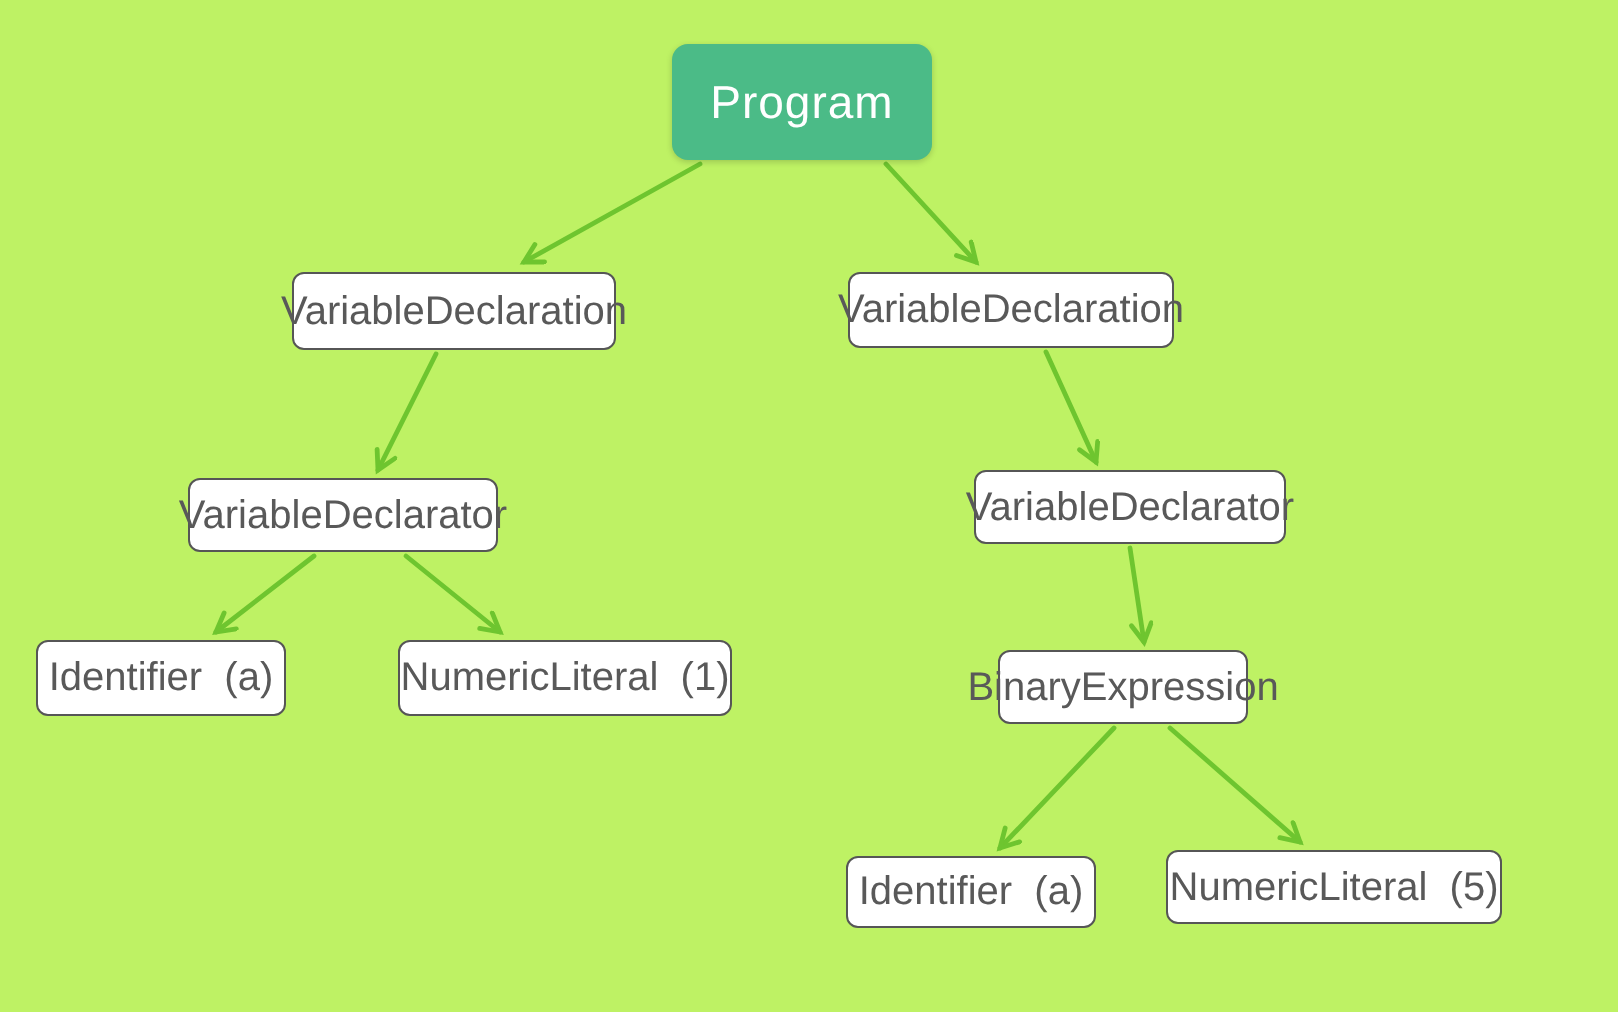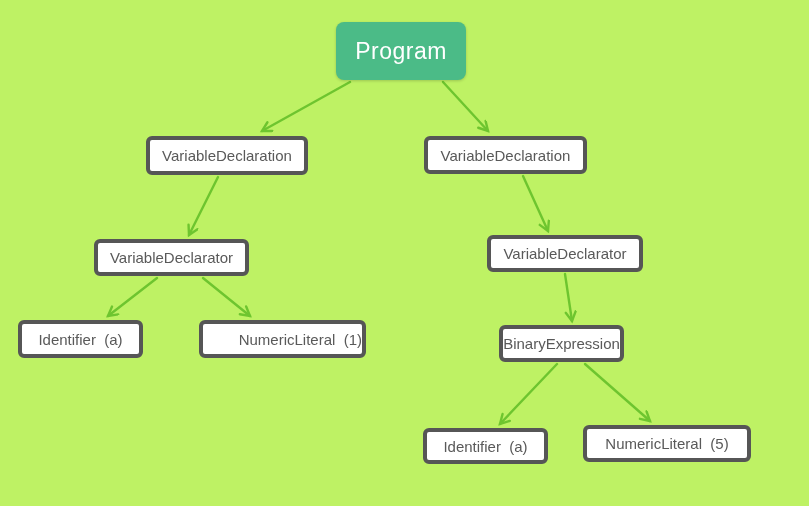--- a/index.html
+++ b/index.html
@@ -23,24 +23,24 @@
     height: 506px;
     pointer-events: none;
   }
   .node {
     position: absolute;
     display: flex;
     align-items: center;
     justify-content: center;
     box-sizing: border-box;
     background: #ffffff;
-    border: 4px solid #0f172a;
+    border: 1px solid #0f172a;
     border-radius: 6px;
     color: #595959;
-    font-size: 15px;
+    font-size: 20px;
     white-space: pre;
     line-height: 1;
   }
   .node.root {
     background: #4bbb87;
     border: none;
     border-radius: 8px;
     color: #ffffff;
     font-size: 23px;
     font-weight: 500;
@@ -70,18 +70,18 @@
         <line x1="585" y1="364" x2="650" y2="421" stroke="#6ec52f" stroke-width="2.4" stroke-linecap="round" marker-end="url(#arrowhead)"></line>
       </g>
   </svg>
   <div id="nodes-layer">
       <div class="node root" style="left: 336px; top: 22px; width: 130px; height: 58px; background: rgb(75, 187, 135); color: rgb(255, 255, 255);"><span>Program</span></div>
       <div class="node" style="left: 146px; top: 136px; width: 162px; height: 39px; background: rgb(255, 255, 255); border-color: rgb(86, 86, 86); color: rgb(89, 89, 89);"><span>VariableDeclaration</span></div>
       <div class="node" style="left: 424px; top: 136px; width: 163px; height: 38px; background: rgb(255, 255, 255); border-color: rgb(86, 86, 86); color: rgb(89, 89, 89);"><span>VariableDeclaration</span></div>
       <div class="node" style="left: 94px; top: 239px; width: 155px; height: 37px; background: rgb(255, 255, 255); border-color: rgb(86, 86, 86); color: rgb(89, 89, 89);"><span>VariableDeclarator</span></div>
       <div class="node" style="left: 487px; top: 235px; width: 156px; height: 37px; background: rgb(255, 255, 255); border-color: rgb(86, 86, 86); color: rgb(89, 89, 89);"><span>VariableDeclarator</span></div>
       <div class="node" style="left: 18px; top: 320px; width: 125px; height: 38px; background: rgb(255, 255, 255); border-color: rgb(86, 86, 86); color: rgb(89, 89, 89);"><span>Identifier  (a)</span></div>
-      <div class="node" style="left: 199px; top: 320px; width: 167px; height: 38px; background: rgb(255, 255, 255); border-color: rgb(86, 86, 86); color: rgb(89, 89, 89); justify-content: flex-end;"><span>NumericLiteral  (1)</span></div>
+      <div class="node" style="left: 199px; top: 320px; width: 167px; height: 38px; background: rgb(255, 255, 255); border-color: rgb(86, 86, 86); color: rgb(89, 89, 89);"><span>NumericLiteral  (1)</span></div>
       <div class="node" style="left: 499px; top: 325px; width: 125px; height: 37px; background: rgb(255, 255, 255); border-color: rgb(86, 86, 86); color: rgb(89, 89, 89);"><span>BinaryExpression</span></div>
       <div class="node" style="left: 423px; top: 428px; width: 125px; height: 36px; background: rgb(255, 255, 255); border-color: rgb(86, 86, 86); color: rgb(89, 89, 89);"><span>Identifier  (a)</span></div>
       <div class="node" style="left: 583px; top: 425px; width: 168px; height: 37px; background: rgb(255, 255, 255); border-color: rgb(86, 86, 86); color: rgb(89, 89, 89); text-align: center;"><span>NumericLiteral  (5)</span></div>
     </div>
 </div>
 
 </body></html>

